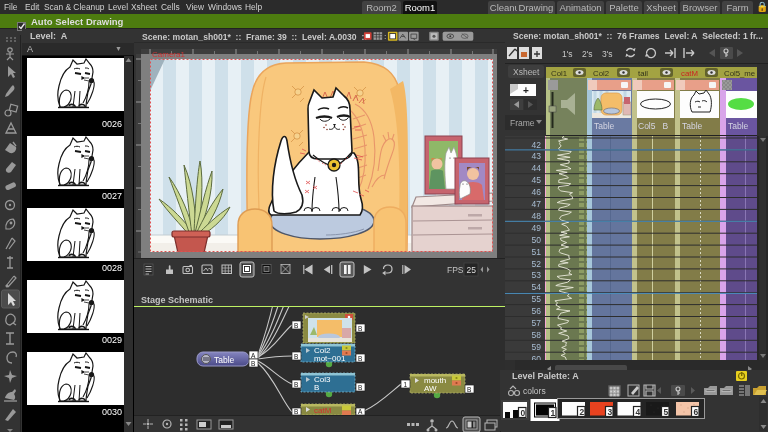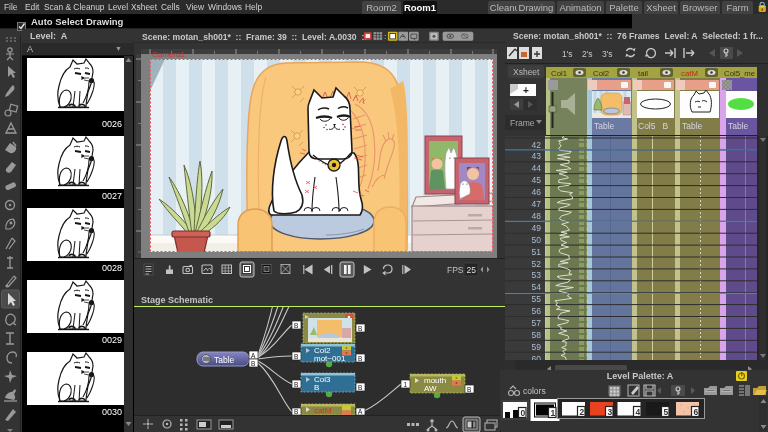--- a/index.html
+++ b/index.html
@@ -7,21 +7,21 @@
 *{box-sizing:border-box;}
 .abs{position:absolute;}
 #root{position:relative;width:768px;height:432px;background:#333;}
 
 #menubar{left:0;top:0;width:768px;height:14px;background:#2b2b2b;color:#d2d2d2;font-size:8.4px;padding-left:28px;}
 #menubar .m{position:absolute;top:2px;}
 .tab{position:absolute;top:1px;height:13px;background:#424242;color:#b9b9b9;font-size:9.5px;
   text-align:center;line-height:13px;border-radius:2px 2px 0 0;}
 .tab.active{background:#111;color:#fff;}
 
-#row2{left:0;top:14px;width:632px;height:15px;background:#000000;border-bottom:1px solid #222;}
+#row2{left:0;top:14px;width:768px;height:15px;background:#4d7c0f;border-bottom:1px solid #222;}
 #row2 .cb{position:absolute;left:17px;top:3px;width:9px;height:9px;}
 #row2 .lbl{position:absolute;left:31px;top:2px;color:#dedede;font-size:9.5px;font-weight:bold;}
 
 #tools{left:0;top:35px;width:21px;height:403px;background:#333;border-right:1px solid #222;}
 
 #levelpanel{left:22px;top:29px;width:112px;height:403px;background:#000;}
 #leveltitle{left:22px;top:29px;width:112px;height:14px;background:#333;color:#c9c9c9;
   font-size:9px;font-weight:bold;padding:2px 0 0 8px;}
 #levelcombo{left:22px;top:43px;width:112px;height:13px;background:#2a2a2a;color:#bbb;
   font-size:9px;padding:1px 0 0 5px;border-bottom:1px solid #111;}
@@ -38,40 +38,40 @@
 #schtoolbar{left:134px;top:415px;width:371px;height:17px;background:#333;border-top:1px solid #222;}
 
 #xpanel{left:505px;top:29px;width:263px;height:341px;background:#333;border-left:1px solid #222;}
 #xtitle{left:505px;top:29px;width:263px;height:14px;background:#333;color:#c9c9c9;font-size:8.6px;font-weight:bold;padding:2px 0 0 8px;white-space:nowrap;overflow:hidden;}
 #xtoolbar{left:505px;top:43px;width:263px;height:21px;background:#333;border-bottom:1px solid #222;}
 #xheader{left:505px;top:64px;width:263px;height:72px;background:#333;}
 #xrows{left:505px;top:136px;width:263px;height:224px;background:#f9a8d4;overflow:hidden;}
 #xhscroll{left:505px;top:360px;width:263px;height:10px;background:#2a2a2a;}
 
 #palpanel{left:500px;top:370px;width:268px;height:62px;background:#333;border-left:1px solid #222;}
-#paltitle{left:500px;top:370px;width:268px;height:13px;background:#333;color:#c9c9c9;font-size:9px;font-weight:bold;padding:1px 0 0 12px;text-align:center;}
+#paltitle{left:500px;top:370px;width:268px;height:13px;background:#333;color:#c9c9c9;font-size:9px;font-weight:bold;padding:1px 0 0 12px;}
 #paltools{left:500px;top:383px;width:268px;height:14px;background:#333;}
 #palchips{left:500px;top:397px;width:268px;height:34px;background:#333;}
 </style>
 </head>
 <body>
 <div id="root">
 
 <div class="abs" id="menubar">
   <span class="m" style="left:4px">File</span>
   <span class="m" style="left:25px">Edit</span>
   <span class="m" style="left:44px">Scan &amp; Cleanup</span>
   <span class="m" style="left:108px">Level</span>
   <span class="m" style="left:131px">Xsheet</span>
   <span class="m" style="left:161px">Cells</span>
   <span class="m" style="left:186px">View</span>
   <span class="m" style="left:208px">Windows</span>
   <span class="m" style="left:245px">Help</span>
   <div class="tab" style="left:362px;width:39px;">Room2</div>
-  <div class="tab active" style="left:403px;width:34px;font-weight:bold;">Room1</div>
+  <div class="tab active" style="left:403px;width:34px;">Room1</div>
   <div class="tab" style="left:439px;width:35px;margin-top:15px;">Basics</div>
   <div class="tab" style="left:476px;width:39px;margin-left:12px;">Cleanup</div>
   <div class="tab" style="left:517px;width:38px;">Drawing</div>
   <div class="tab" style="left:557px;width:47px;">Animation</div>
   <div class="tab" style="left:606px;width:36px;">Palette</div>
   <div class="tab" style="left:644px;width:34px;">Xsheet</div>
   <div class="tab" style="left:680px;width:40px;">Browser</div>
   <div class="tab" style="left:722px;width:31px;">Farm</div>
   <span style="position:absolute;left:756px;top:1px;color:#c8a028;font-size:10px;">🔒</span>
 </div>

